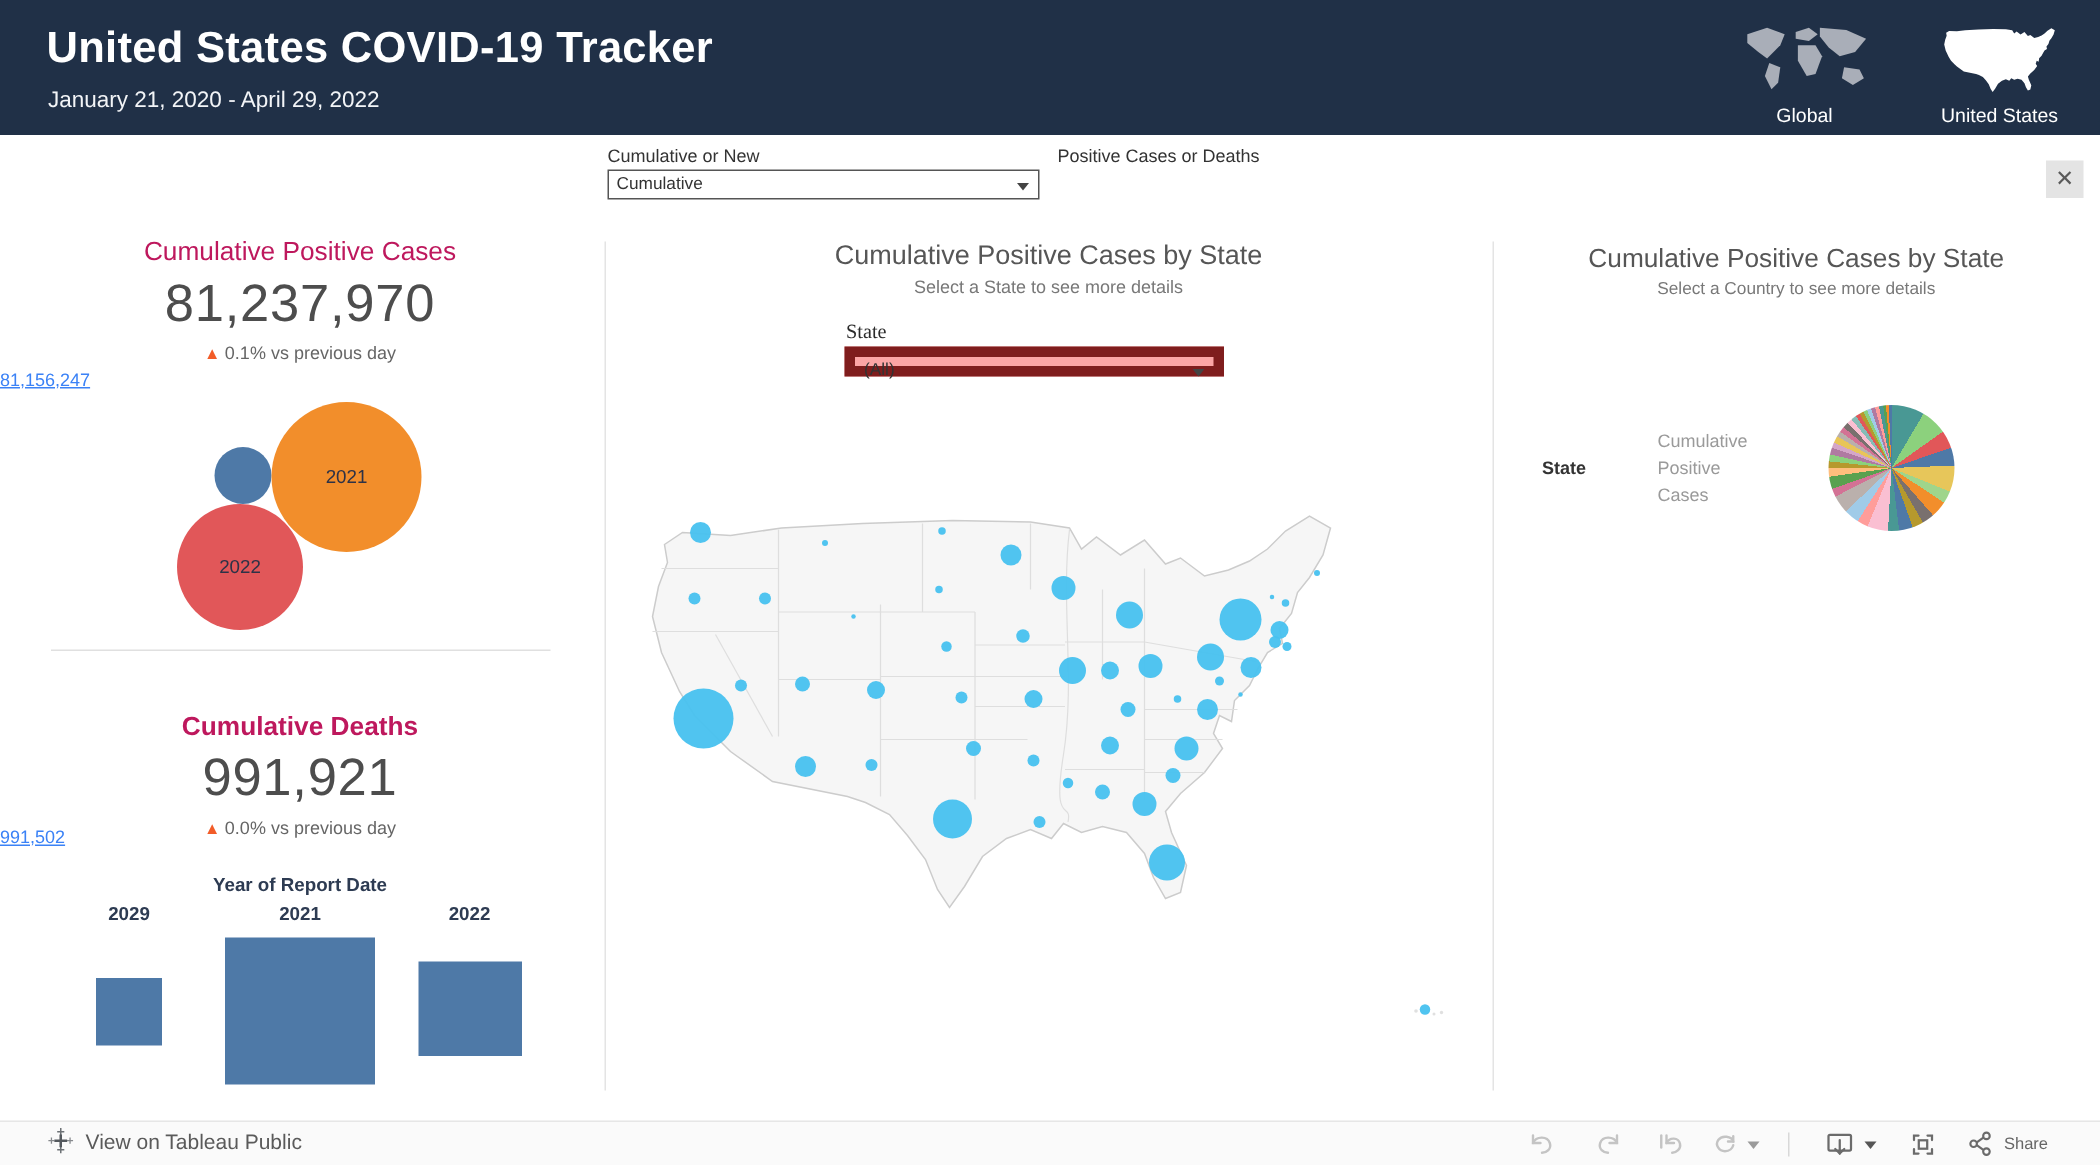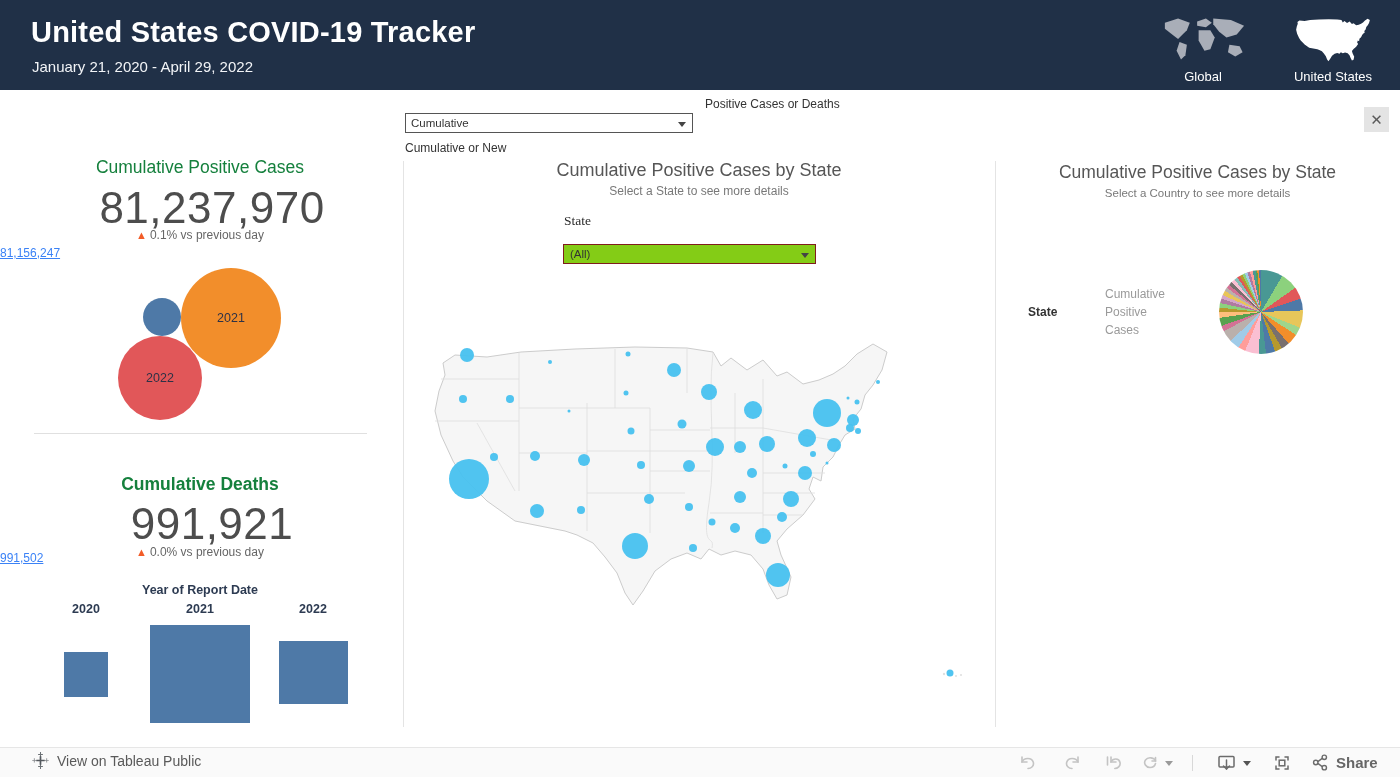--- a/index.html
+++ b/index.html
@@ -23,51 +23,51 @@
            border-left:4px solid transparent; border-right:4px solid transparent; border-top:5px solid #444; }
 
   .close-btn { position:absolute; left:1364px; top:107px; width:25px; height:25px; background:#e4e4e4;
                color:#5a5a5a; font-size:15px; text-align:center; line-height:25px; cursor:pointer; }
 
   
   .vline { position:absolute; width:1px; background:#e4e4e4; }
   .hline { position:absolute; height:1px; background:#e0e0e0; }
 
   
-  .kpi-title { position:absolute; left:0; width:400px; text-align:center; font-size:17.5px; color:#15803d; }
-  .kpi-value { position:absolute; left:12px; width:400px; text-align:center; font-size:44px; color:#4d4d4d; letter-spacing:.5px; }
+  .kpi-title { position:absolute; left:0; width:400px; text-align:center; font-size:17.5px; color:#be185d; }
+  .kpi-value { position:absolute; left:0; width:400px; text-align:center; font-size:35px; color:#4d4d4d; letter-spacing:.5px; }
   .kpi-delta { position:absolute; left:0; width:400px; text-align:center; font-size:12px; color:#666; }
   .kpi-delta .tri { color:#f25c28; font-size:11px; margin-right:3px; }
   .kpi-prev  { position:absolute; left:0; width:400px; text-align:left; font-size:12px; color:#3b82f6;text-decoration:underline; }
   .axis-title { position:absolute; left:0; width:400px; text-align:center; font-size:12.5px; font-weight:700; color:#2d3b52; }
   .year-label { position:absolute; width:60px; text-align:center; font-size:12.5px; font-weight:700; color:#2d3b52; }
   .bubble { position:absolute; border-radius:50%; display:flex; align-items:center; justify-content:center;
             font-size:12.5px; color:#2d3247; }
   .bar-mark { position:absolute; }
 
   
   .mid-title { position:absolute; left:403px; width:592px; text-align:center; font-size:18px; color:#565656; }
   .mid-subtitle { position:absolute; left:403px; width:592px; text-align:center; font-size:12px; color:#787878; }
   .state-filter-label { position:absolute; font-family:"Liberation Serif","DejaVu Serif",serif; font-size:13.5px; color:#2b2b2b; }
-  .state-select { position:absolute; left:563px; top:244px; width:253px; height:20px; border:1px solid #7f1d1d;
-                  background:#84cc16; font-size:11.5px; color:#333; line-height:18px; padding-left:6px; cursor:pointer; }
+  .state-select { position:absolute; left:563px; top:231px; width:253px; height:20px; border:7px solid #7f1d1d;
+                  background:#fca5a5; font-size:11.5px; color:#333; line-height:18px; padding-left:6px; cursor:pointer; }
 
   
   .right-title { position:absolute; left:995px; width:405px; text-align:center; font-size:17.5px; color:#565656; }
   .right-subtitle { position:absolute; left:995px; width:405px; text-align:center; font-size:11.5px; color:#787878; }
   .legend-state { position:absolute; left:1028px; top:305px; font-size:12px; font-weight:600; color:#333; }
   .measure-line { position:absolute; left:1105px; width:90px; font-size:12px; color:#9a9a9a; }
   .pie { position:absolute; left:1219px; top:270px; width:84px; height:84px; border-radius:50%; }
 
   
   .footer { position:absolute; left:0; top:747px; width:1400px; height:30px; background:#fafafa; border-top:1px solid #e6e6e6; }
   .footer-left { position:absolute; left:32px; top:4px; display:flex; align-items:center; gap:8px; color:#5a5a5a; font-size:14px; }
   .ftool { position:absolute; top:5px; width:22px; height:20px; cursor:pointer; }
   .fdivider { position:absolute; top:7px; width:1px; height:16px; background:#d8d8d8; }
-  .share-wrap { position:absolute; left:1311px; top:5px; display:flex; align-items:center; gap:6px; color:#666; font-size:15px; cursor:pointer;font-weight:bold; }
+  .share-wrap { position:absolute; left:1311px; top:5px; display:flex; align-items:center; gap:6px; color:#666; font-size:11px; cursor:pointer; }
 
   svg { display:block; }
 </style>
 </head>
 <body>
 
 <div id="app">
 
   <svg width="0" height="0" style="position:absolute">
     <defs>
@@ -96,21 +96,21 @@
     <div class="nav-item" style="left:1278px;">
       <span class="nav-icon" style="top:9px;">
         <svg width="80" height="46" viewBox="0 0 472 282">
             <use href="#us-outline-path" fill="#ffffff"></use>
           </svg>
       </span>
       <span class="nav-label">United States</span>
     </div>
   </div>
 
-  <div class="filter-label" style="left:405px; top:97px;margin-top:44px;">Cumulative or New</div>
+  <div class="filter-label" style="left:405px; top:97px;">Cumulative or New</div>
   <div class="filter-select" style="left:405px; top:113px;">
     <span>Cumulative</span>
     <span class="caret"></span>
   </div>
 
   <div class="filter-label" style="left:705px; top:97px;">Positive Cases or Deaths</div>
 
   <div class="close-btn">✕</div>
 
   <div class="vline" style="left:403px; top:161px; height:566px;"></div>
@@ -132,21 +132,21 @@
   <div class="hline" style="left:34px; top:433px; width:333px;"></div>
 
   <div class="kpi-title" style="top:474px;font-weight:bold;">Cumulative Deaths</div>
   <div class="kpi-value" style="top:499px;">991,921</div>
   <div class="kpi-delta" style="top:545px;">
     <span class="tri">▲</span><span>0.0% vs previous day</span>
   </div>
   <div class="kpi-prev" style="top:551px;">991,502</div>
 
   <div class="axis-title" style="top:583px;">Year of Report Date</div>
-  <span class="year-label" style="left:56px; top:602px;">2020</span>
+  <span class="year-label" style="left:56px; top:602px;">2029</span>
   <span class="year-label" style="left:170px; top:602px;">2021</span>
   <span class="year-label" style="left:283px; top:602px;">2022</span>
   <div id="deaths-bar-chart">
       <div class="bar-mark" style="left: 64px; top: 651.5px; width: 44px; height: 45px; background: rgb(78, 121, 167);"></div>
       <div class="bar-mark" style="left: 150px; top: 625px; width: 100px; height: 98px; background: rgb(78, 121, 167);"></div>
       <div class="bar-mark" style="left: 278.5px; top: 640.5px; width: 69px; height: 63px; background: rgb(78, 121, 167);"></div>
     </div>
 
   <div class="mid-title" style="top:160px;">Cumulative Positive Cases by State</div>
   <div class="mid-subtitle" style="top:184px;">Select a State to see more details</div>

